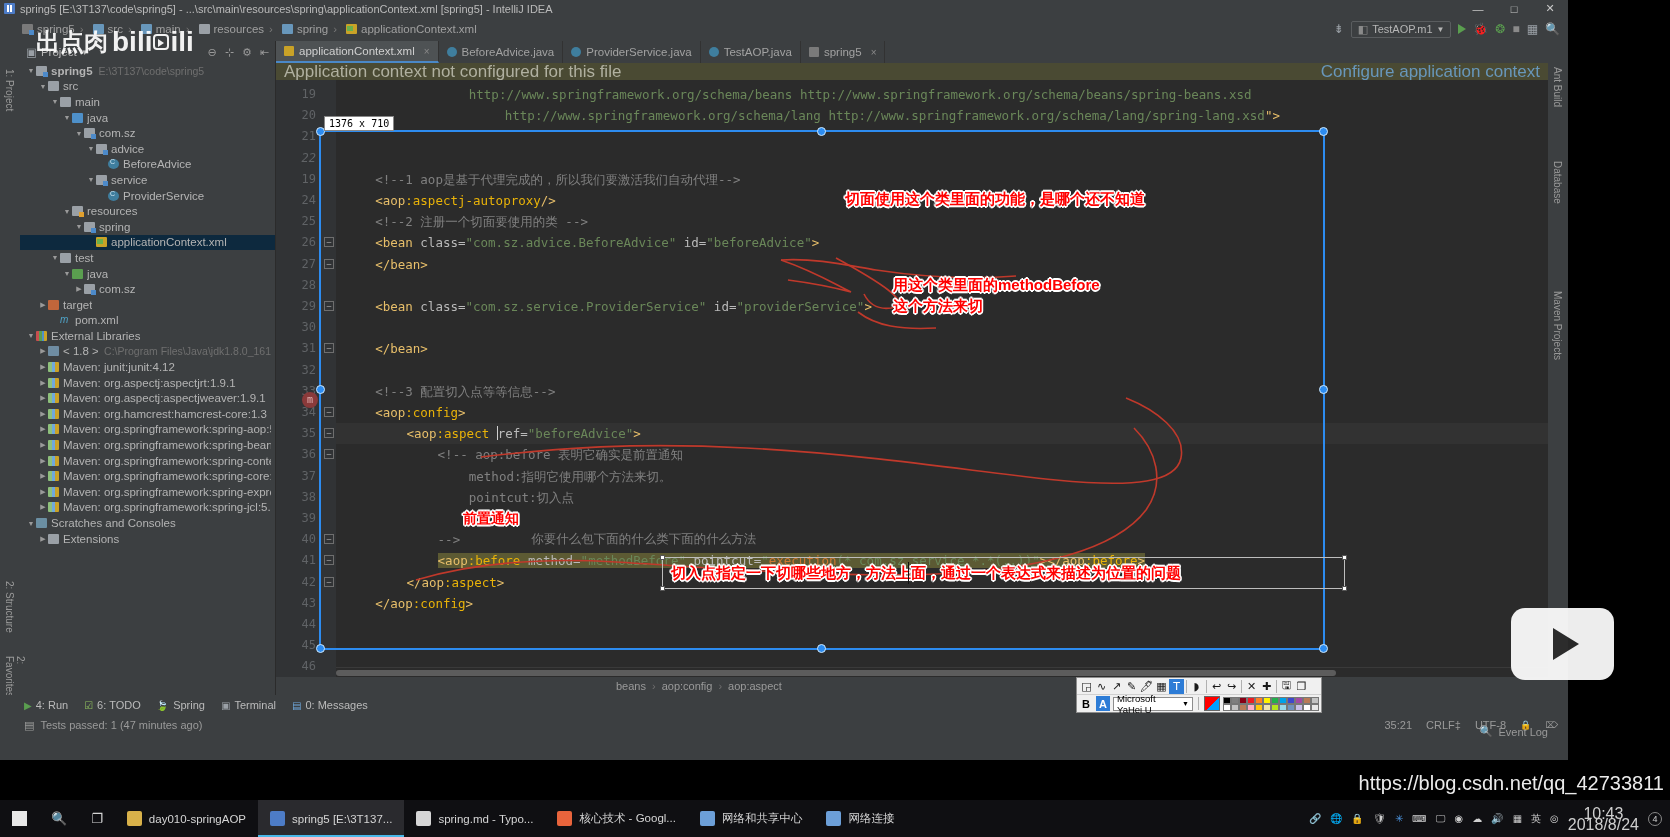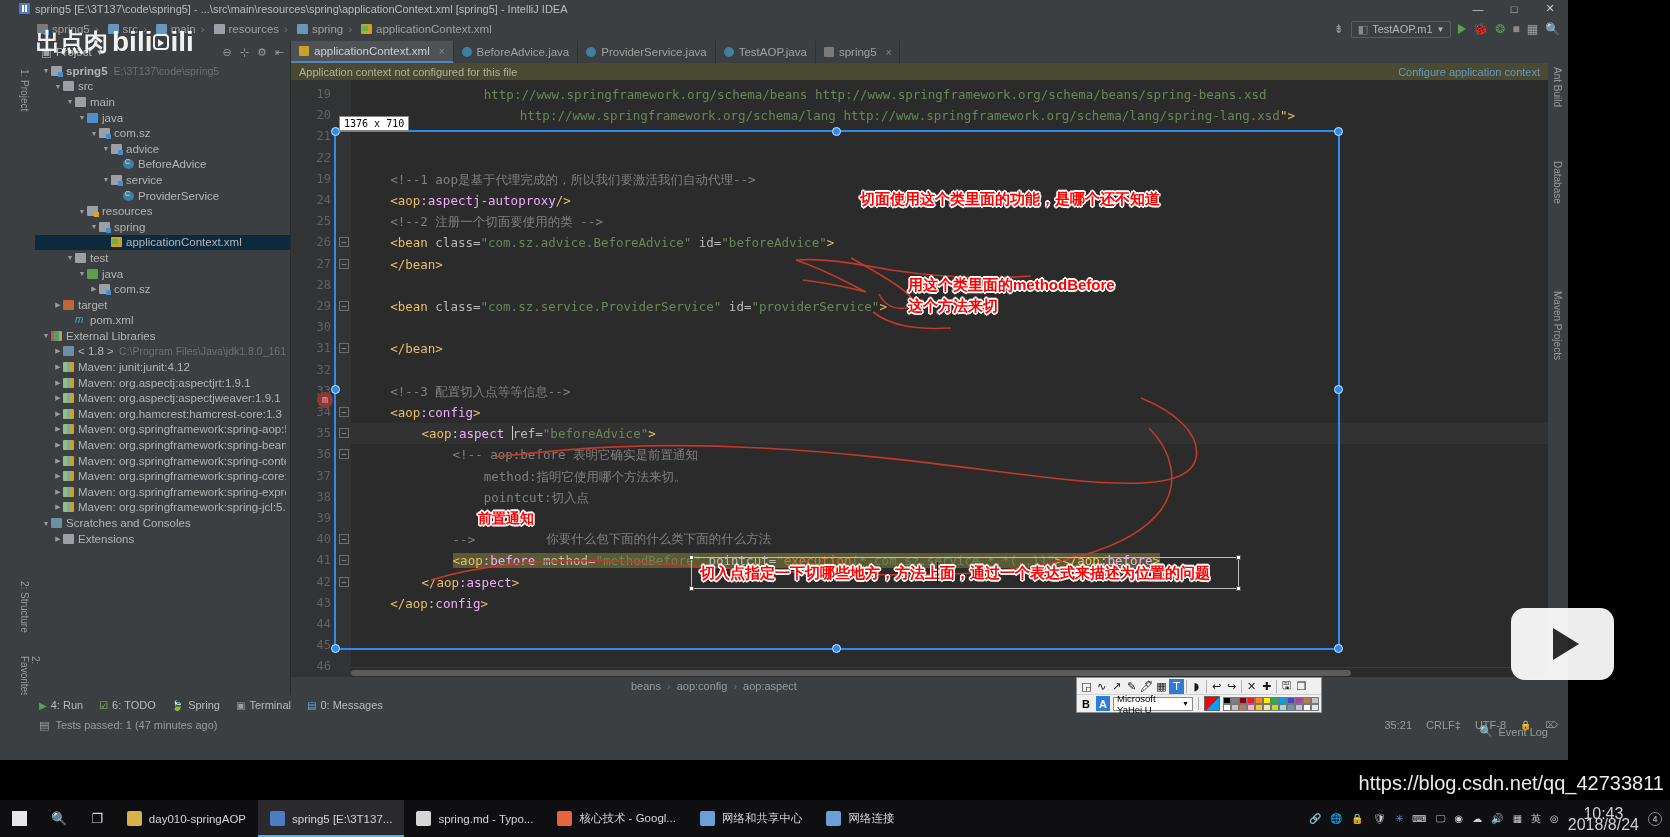--- a/index.html
+++ b/index.html
@@ -6,21 +6,21 @@
   html,body { background:#000; }
   body {
     width:1670px; height:837px; overflow:hidden;
     font-family:"Liberation Sans","DejaVu Sans",sans-serif;
     font-size:12px; color:#a9b7c6;
     position:relative;
   }
   
   #ide {
     position:absolute; left:0; top:0; width:1568px; height:760px;
-    background:#3c3f41; overflow:hidden;padding-left:15px;
+    background:#3c3f41; overflow:hidden;
   }
   
   #titlebar {
     height:17px; background:#3c3f41; display:flex; align-items:center;
     font-size:11px; color:#bbbbbb; padding-left:4px; position:relative;
   }
   #titlebar .tb-icon { width:11px;height:11px;background:#4d7cc7;margin-right:5px;
      border-radius:1px; display:inline-block; position:relative;}
   #titlebar .tb-icon:after{content:"";position:absolute;left:3px;top:2px;width:1.5px;height:7px;background:#fff;}
   #titlebar .tb-icon:before{content:"";position:absolute;left:6px;top:2px;width:1.5px;height:7px;background:#fff;}
@@ -85,33 +85,33 @@
   .ic.xmlspr{background:#c9a227;position:relative;}
   .ic.xmlspr:after{content:"";position:absolute;left:1px;top:2px;width:6px;height:5px;background:#6ab04c;}
   
   #editorpane { flex:1; display:flex; flex-direction:column; background:#2b2b2b; position:relative;}
   #tabsrow { height:22px; background:#3c3f41; display:flex; align-items:flex-end; }
   .etab { height:22px; display:flex; align-items:center; gap:5px; padding:0 8px;
       font-size:11.5px; color:#a2a2a2; border-right:1px solid #323232;}
   .etab.active { background:#4e5254; color:#d0d0d0; border-bottom:2px solid #4a88c7; }
   .etab .x { color:#8a8a8a; font-size:10px; margin-left:4px;}
   #notifbar { height:17px; background:#4a4a33; display:flex; align-items:center;
-      justify-content:space-between; padding:0 8px; font-size:11px; color:#b0b0a0;}
+      justify-content:space-between; padding:0 8px; font-size:17px; color:#b0b0a0;}
   #notifbar a { color:#6897bb; text-decoration:none; }
   #codearea { flex:1; position:relative; background:#2b2b2b; overflow:hidden;
       font-family:"DejaVu Sans Mono","Liberation Mono",monospace; font-size:12.5px; }
   .gutter { position:absolute; left:0; top:0; width:46px; height:100%; background:#313335;}
   .foldcol{position:absolute;left:46px;top:0;width:14px;height:100%;background:#313335;}
   .lnum { position:absolute; width:40px; text-align:right; color:#606366; font-size:12px; }
   .ctext { position:absolute; left:68px; color:#a9b7c6; }
   .tag { color:#e8bf6a; }
   .attr { color:#bababa; }
   .str { color:#6a8759; }
   .cmt { color:#808080; }
-  .ns  { color:#f0abfc; }
+  .ns  { color:#eab308; }
   .exec{ color:#cc7832; }
   .hl-line { position:absolute; left:60px; right:0; height:21.2px; background:#323232;}
   .sel-code { background:#5c5a33; }
   .caret { display:inline-block; width:1px; height:14px; background:#cfcfcf; vertical-align:-2px;}
   .foldmark{position:absolute;left:48px;width:10px;height:10px;border:1px solid #6e6e6e;
       color:#9a9a9a;font-size:9px;line-height:8px;text-align:center;background:#313335;}
   
   #selrect { position:absolute; border:2px solid #2d8cf0; pointer-events:none; }
   #selrect .h { position:absolute; width:9px;height:9px;border-radius:50%;
       background:#2d8cf0;border:1.5px solid #cfe8fb; }
@@ -562,21 +562,21 @@
                    C760,490 840,470 870,430 C890,402 880,370 858,348" stroke="#c0392b" stroke-width="1.6" fill="none"></path>
         </svg>
 
         <div id="annos">
             <div class="anno" style="left: 569px; top: 110px; font-size: 15px;">切面使用这个类里面的功能，是哪个还不知道</div>
             <div class="anno" style="left: 617px; top: 196px; font-size: 15px;">用这个类里面的methodBefore</div>
             <div class="anno" style="left: 617px; top: 217px; font-size: 15px;">这个方法来切</div>
             <div class="anno" style="left: 187px; top: 430px; font-size: 14px;">前置通知</div>
           </div>
 
-        <div id="annobox" style="left: 400px; top: 477px; width: 548px; height: 32px;">
+        <div id="annobox" style="left: 386px; top: 477px; width: 683px; height: 32px;">
           <div class="hh" style="left:-3px;top:-3px"></div>
           <div class="hh" style="right:-3px;top:-3px"></div>
           <div class="hh" style="left:-3px;bottom:-3px"></div>
           <div class="hh" style="right:-3px;bottom:-3px"></div>
           <span class="anno" style="position:absolute;left:8px;top:6px;font-size:15px">切入点指定一下切哪些地方，方法上面，通过一个表达式来描述为位置的问题</span>
           <span style="position:absolute;left:245px;top:4px;width:1px;height:22px;background:#111;"></span>
         </div>
 
         <div id="hscroll">
           <div class="thumb"></div>

